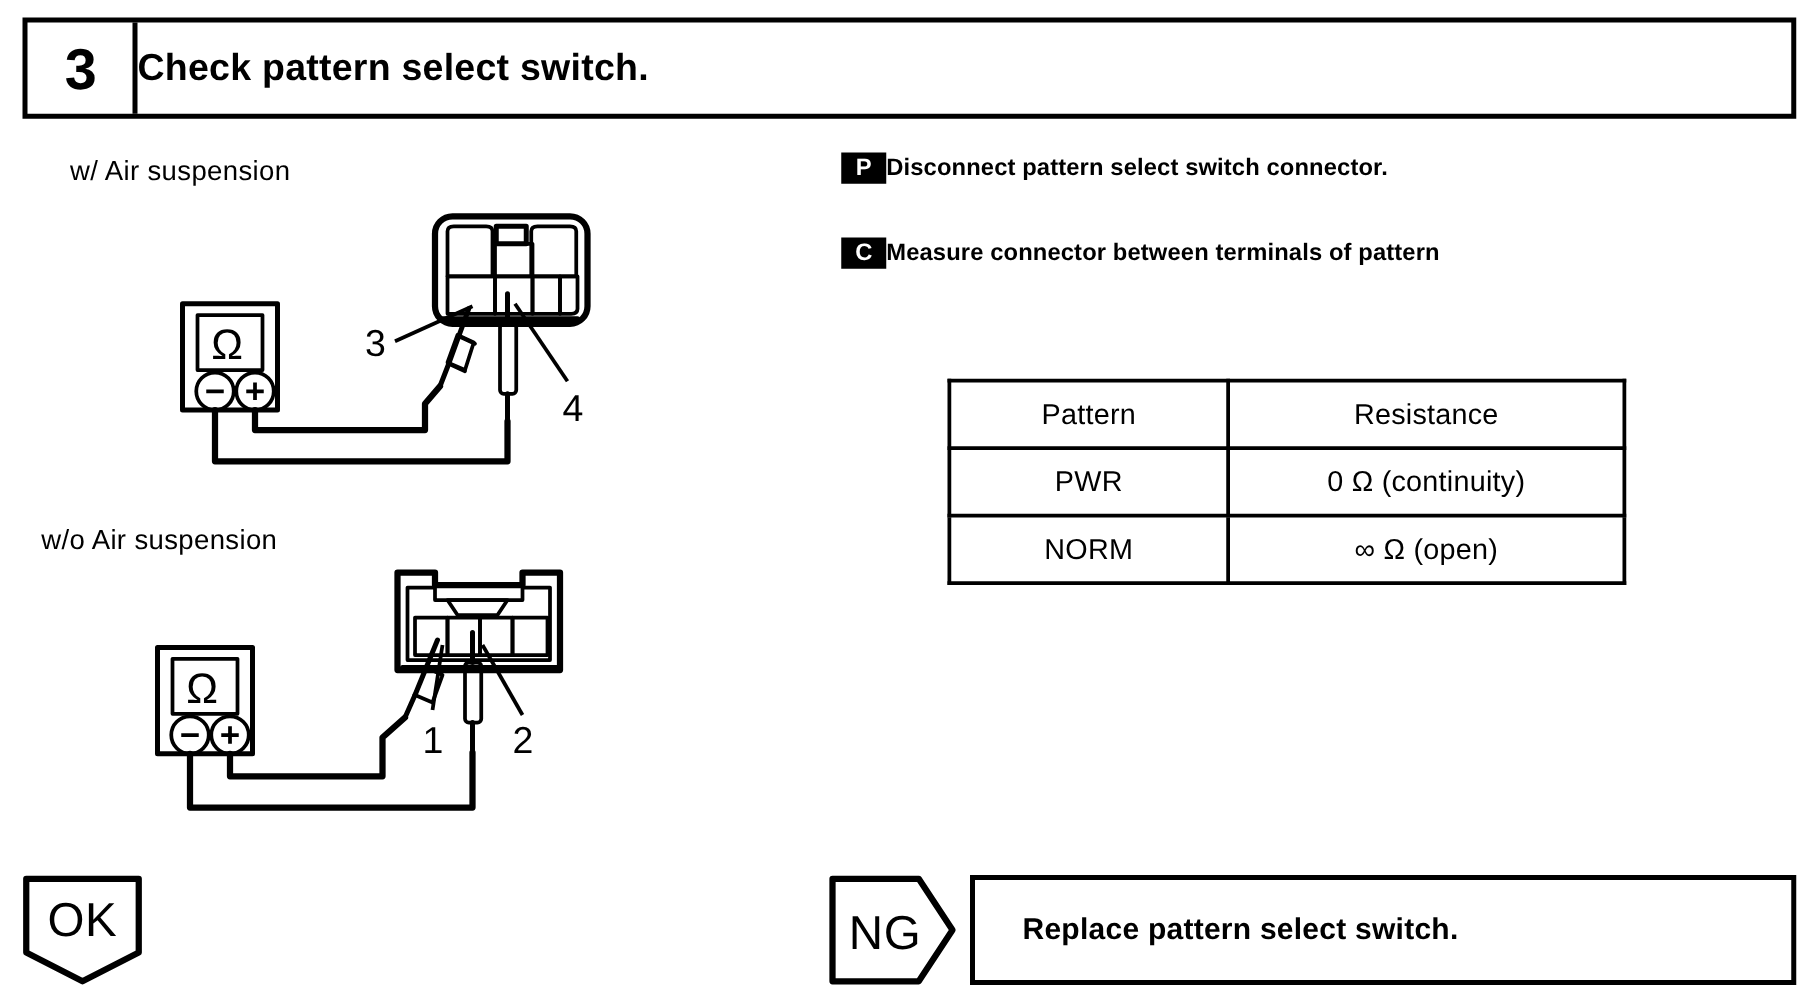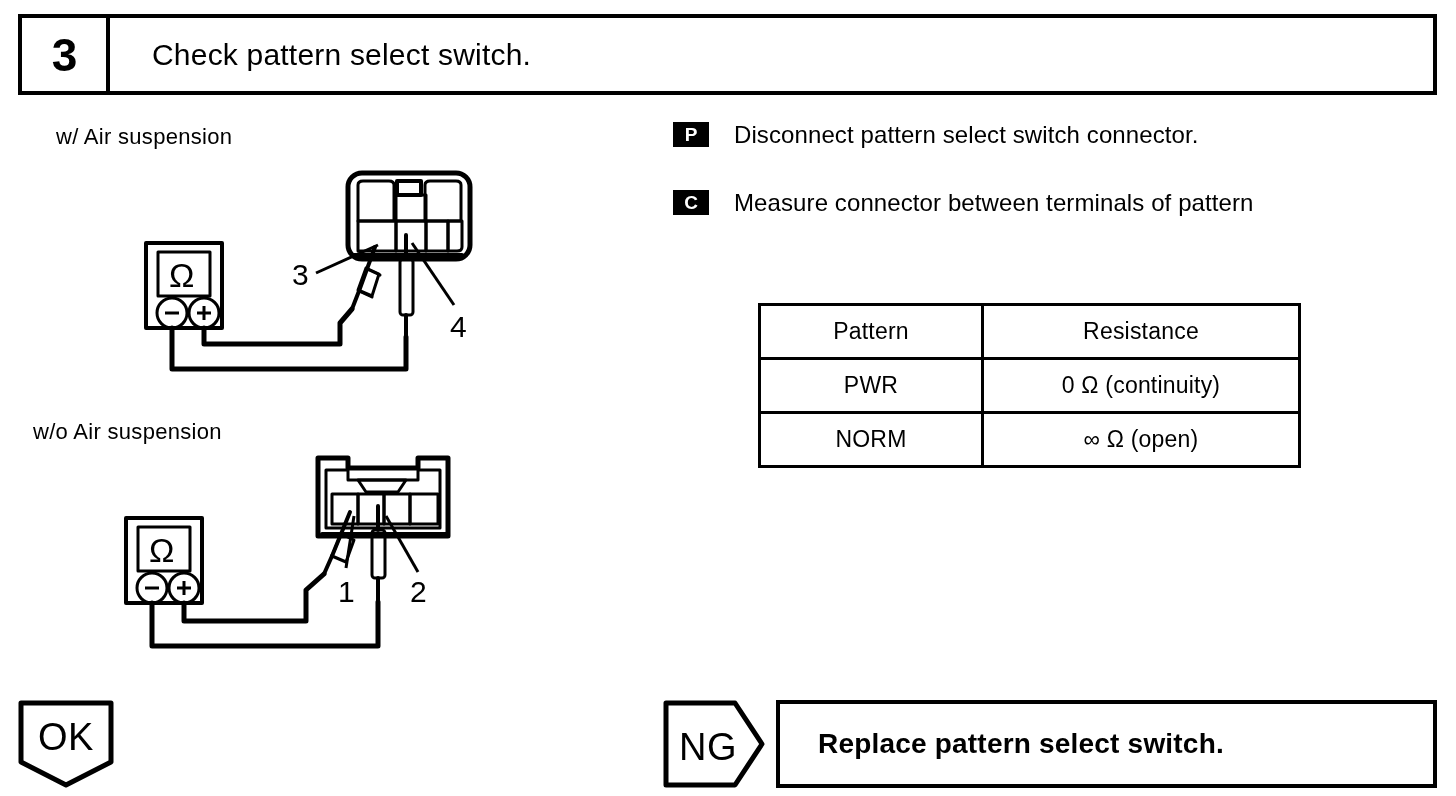--- a/index.html
+++ b/index.html
@@ -36,23 +36,22 @@
   #step-number {
     font-size: 46px;
     font-weight: bold;
     line-height: 1;
     letter-spacing: -1px;
   }
   #step-title {
     flex: 1;
     display: flex;
     align-items: center;
-    padding-left: 42px;
     font-size: 30px;
-    font-weight: normal;
+    font-weight: bold;
     letter-spacing: 0.2px;
     border-radius: 29px;
   }
 
   
   .diagram-caption {
     font-size: 22px;
     letter-spacing: 0.3px;
     white-space: nowrap;
   }
@@ -68,24 +67,24 @@
     color: #fff;
     font-size: 19px;
     font-weight: bold;
     display: flex;
     align-items: center;
     justify-content: center;
     flex: 0 0 auto;
     margin-top: 4px;
   }
   .instruction-text {
-    margin-left: 25px;
-    font-size: 24px;
+    font-size: 19px;
     line-height: 33px;
     letter-spacing: 0.1px;
+    font-weight: bold;
   }
   #instruction-measure .instruction-text {
     width: 690px;
     text-align: justify;
   }
   #instruction-measure .instruction-text span.lastline {
     display: block;
     text-align: left;
   }
 
@@ -124,21 +123,21 @@
     position: absolute;
     left: 113px; top: 0;
     width: 661px; height: 88px;
     border: 4px solid #000;
     box-sizing: border-box;
     display: flex;
     align-items: center;
     padding-left: 38px;
   }
   #ng-result-text {
-    font-size: 28px;
+    font-size: 24px;
     font-weight: bold;
     letter-spacing: 0.2px;
   }
 
   svg { display: block; }
   .diagram-svg { position: absolute; }
 </style>
 </head>
 <body>
 

